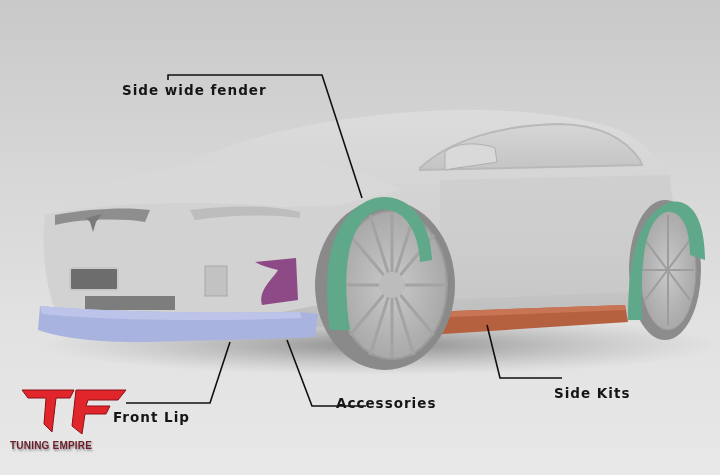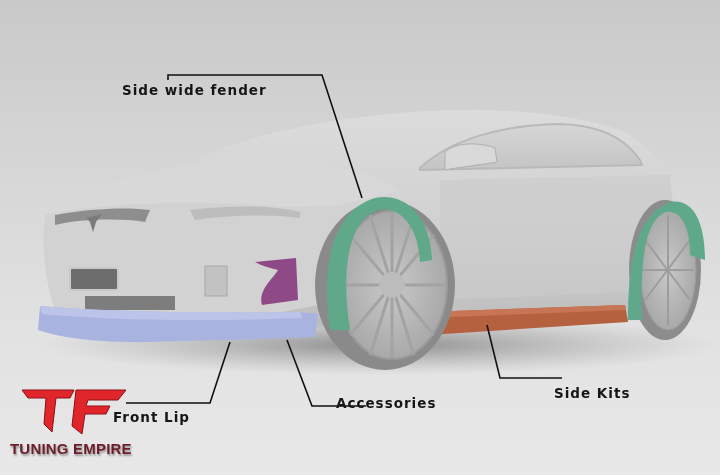--- a/index.html
+++ b/index.html
@@ -10,21 +10,21 @@
     }
     #scene { position: absolute; left: 0; top: 0; width: 720px; height: 475px; }
     .label {
       position: absolute; font-weight: bold; color: #151515;
       font-size: 13.5px; letter-spacing: 1px; white-space: nowrap;
       font-family: "DejaVu Sans", sans-serif;
     }
     .brand {
       position: absolute; left: 10px; top: 440px;
       font-family: "Liberation Sans", sans-serif; font-weight: bold;
-      font-size: 15px; color: #6b1d2a; letter-spacing: 0.2px;
+      font-size: 10px; color: #6b1d2a; letter-spacing: 0.2px;
       text-shadow: 1px 2px 2px rgba(0,0,0,0.35);
     }
   </style>
 </head>
 <body>
 
 <svg id="scene" viewBox="0 0 720 475" xmlns="http://www.w3.org/2000/svg">
   <defs>
     <radialGradient id="shadow" cx="50%" cy="50%" r="50%">
       <stop offset="0%" stop-color="#6e6e6e" stop-opacity="0.75"></stop>

